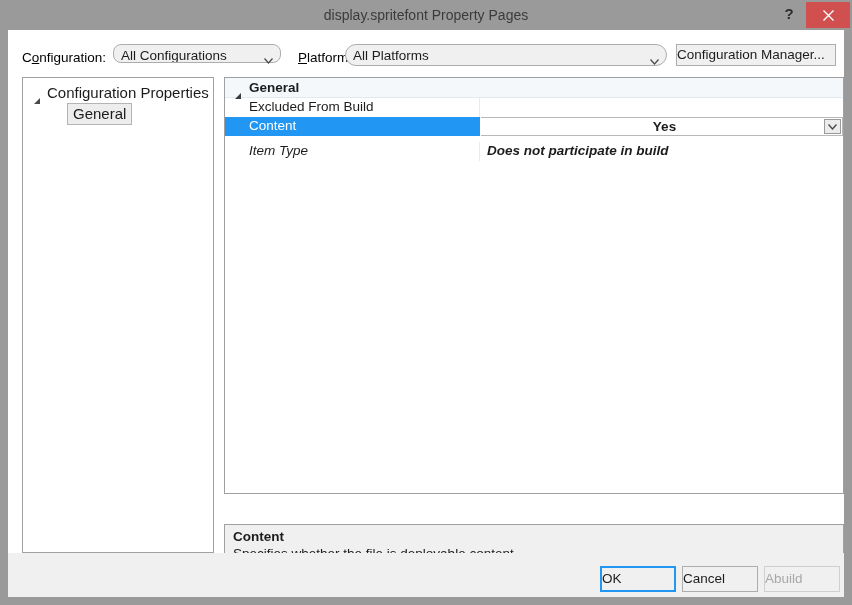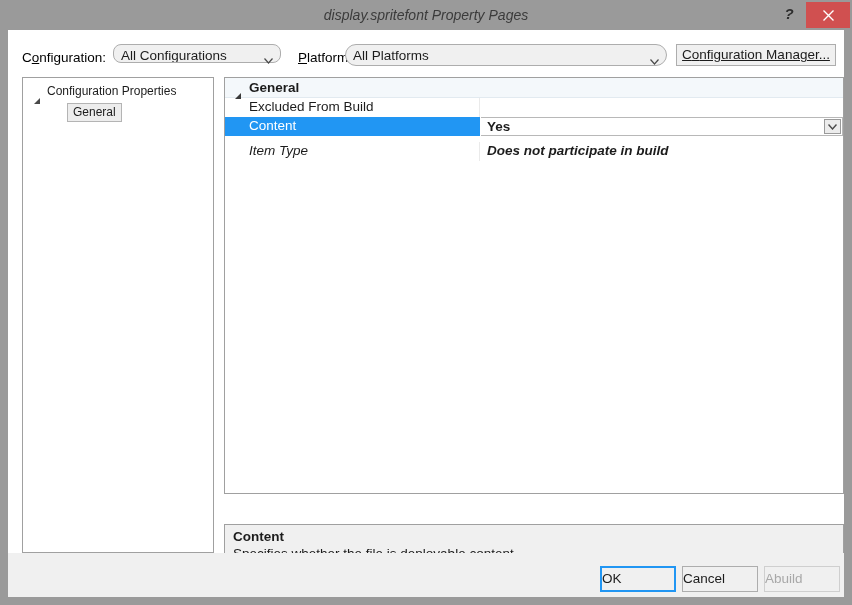--- a/index.html
+++ b/index.html
@@ -22,21 +22,20 @@
     overflow: hidden;
   }
 
   
   .titlebar {
     position: absolute;
     left: 0; top: 0;
     width: 852px;
     height: 30px;
     background: #9a9a9a;
-    font-style: italic;
   }
   .title-text {
     position: absolute;
     left: 0; top: 0;
     width: 852px;
     height: 30px;
     line-height: 30px;
     text-align: center;
     font-size: 14px;
     color: #3b3b3b;
@@ -112,40 +111,39 @@
     margin-top: -2px;
   }
 
   .push-btn {
     position: absolute;
     background: #f0f0f0;
     border: 1px solid #adadad;
     box-sizing: border-box;
     font-size: 13.5px;
     color: #1c1c1c;
-    text-align: center;
-    cursor: default;
-    white-space: nowrap;
-    text-decoration: underline;
+    text-align: left;
+    cursor: default;
+    white-space: nowrap;
   }
 
   
   .tree-pane {
     position: absolute;
     left: 14px; top: 47px;
     width: 192px;
     height: 476px;
     background: #ffffff;
     border: 1px solid #a0a0a0;
     box-sizing: border-box;
     overflow: hidden;
   }
   .tree-node {
     position: absolute;
-    font-size: 12px;
+    font-size: 15px;
     color: #1c1c1c;
     white-space: nowrap;
     cursor: default;
   }
   .tree-expander {
     position: absolute;
     left: 10px; top: 13px;
   }
   .tree-root { left: 24px; top: 6px; }
   .tree-child {
@@ -226,20 +224,21 @@
   .grid-row.selected .cell-name {
     background: #2196f3;
     color: #ffffff;
     border-right: none;
   }
   .grid-row.selected .cell-value {
     border-top: 1px solid #b8b8b8;
     border-bottom: 1px solid #b8b8b8;
     border-right: 1px solid #b8b8b8;
     background: #ffffff;
+    text-align: center;
   }
   .value-dropdown-btn {
     position: absolute;
     right: 2px; top: 2px;
     width: 17px; height: 15px;
     background: #ececec;
     border: 1px solid #9a9a9a;
     box-sizing: border-box;
     cursor: default;
   }

